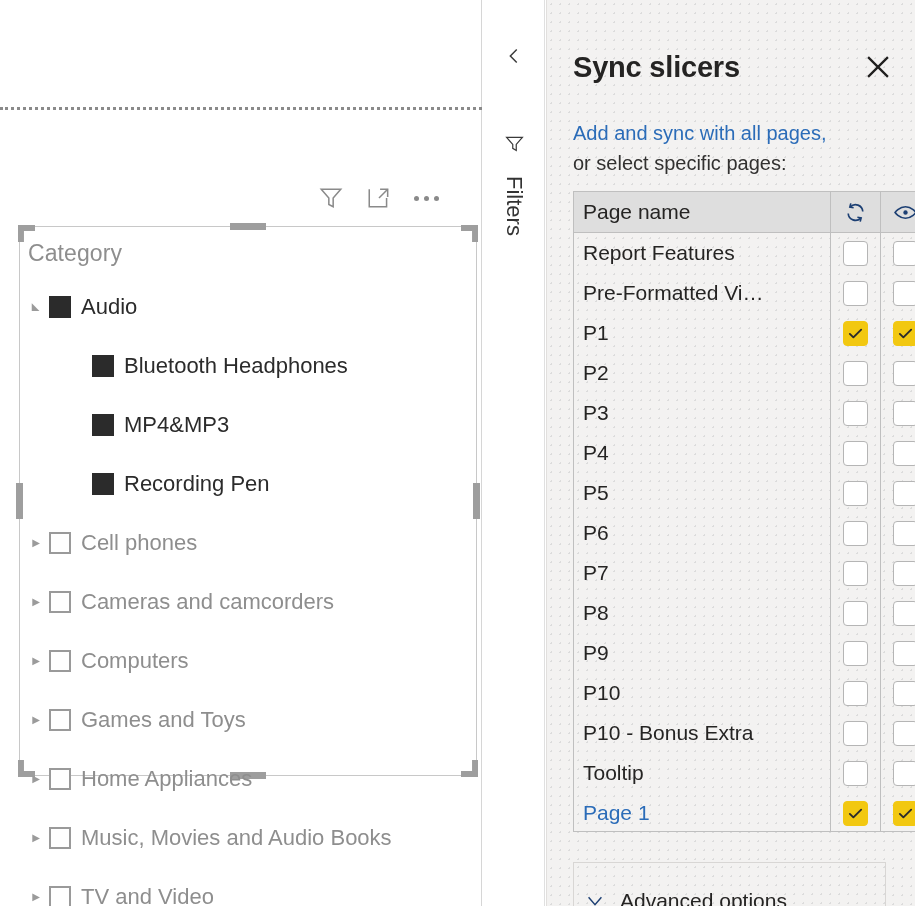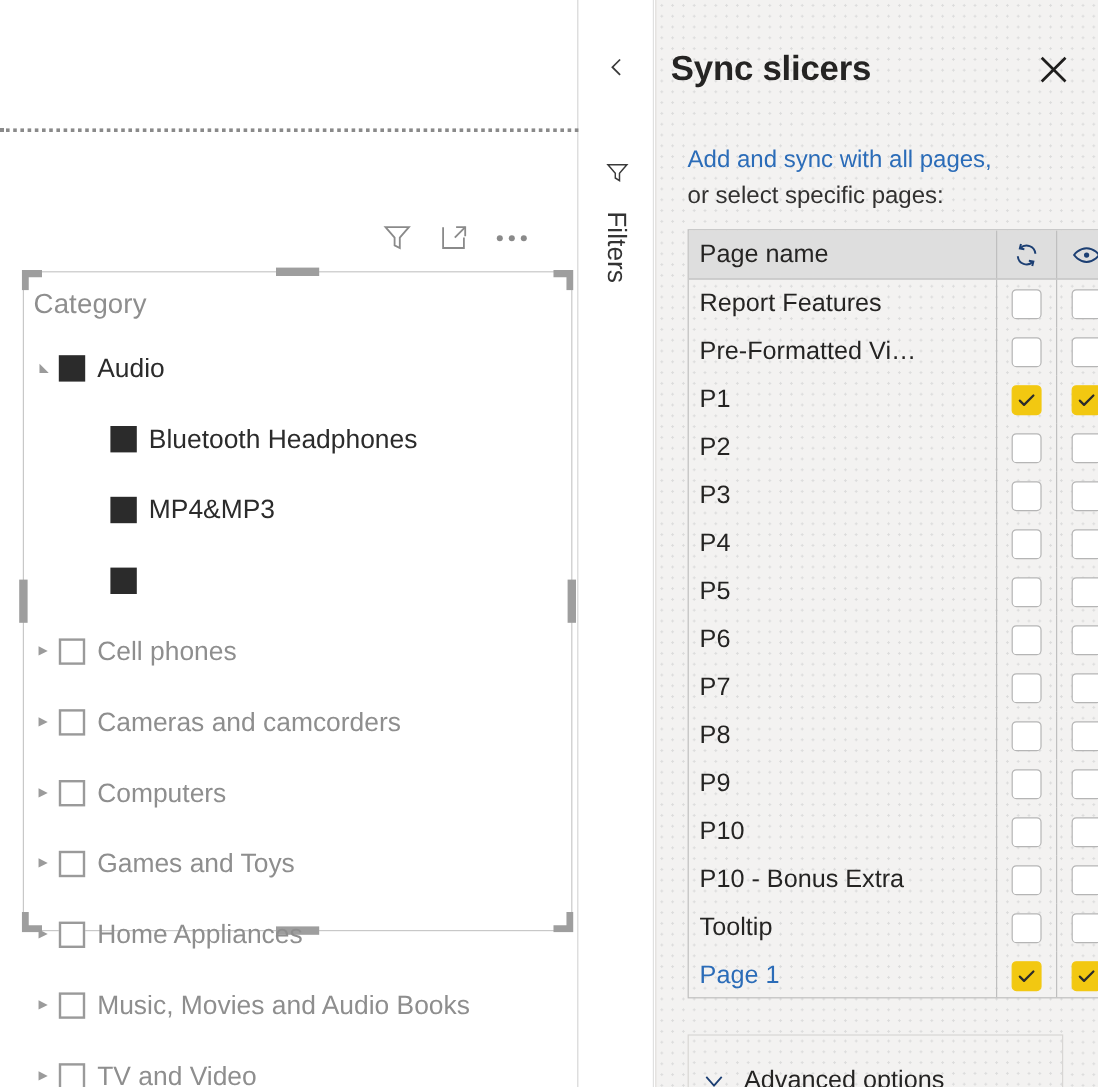--- a/index.html
+++ b/index.html
@@ -98,22 +98,22 @@
 
   
   .panel {
     position: absolute; left: 546px; top: 0; width: 369px; height: 906px;
     background: #f3f2f1;
     background-image: radial-gradient(#dcdcdc 1px, transparent 1px);
     background-size: 9px 9px;
     border-left: 1px solid #e1dfdd;
   }
   .panel-head {
-    position: absolute; left: 12px; top: 32px; right: 20px; height: 52px;
-    display: flex; align-items: center; justify-content: space-between;
+    position: absolute; left: 26px; top: 32px; right: 20px; height: 52px;
+    display: flex; align-items: flex-end; justify-content: space-between;
   }
   .panel-title { font-size: 29px; color: #252423; font-weight: 600; letter-spacing: -.2px; }
   .panel-close { width: 34px; height: 34px; color: #201f1e; cursor: pointer; }
   .panel-close svg { width: 100%; height: 100%; display: block; }
 
   .panel-sub {
     position: absolute; left: 26px; top: 118px; right: 16px;
     font-size: 20px; line-height: 30px; color: #323130;
   }
   .panel-sub .lnk { color: #2b6cb8; cursor: pointer; }
@@ -226,20 +226,21 @@
               <span class="s-label sel">Bluetooth Headphones</span>
             </div>
             <div class="s-row child">
               <span class="s-arrow blank"></span>
               <span class="s-chk on"></span>
               <span class="s-label sel">MP4&amp;MP3</span>
             </div>
             <div class="s-row child">
               <span class="s-arrow blank"></span>
               <span class="s-chk on"></span>
+              <span class="s-label sel">Recording Pen</span>
             </div>
             <div class="s-row">
               <span class="s-arrow collapsed"></span>
               <span class="s-chk off"></span>
               <span class="s-label">Cell phones</span>
             </div>
             <div class="s-row">
               <span class="s-arrow collapsed"></span>
               <span class="s-chk off"></span>
               <span class="s-label">Cameras and camcorders</span>

